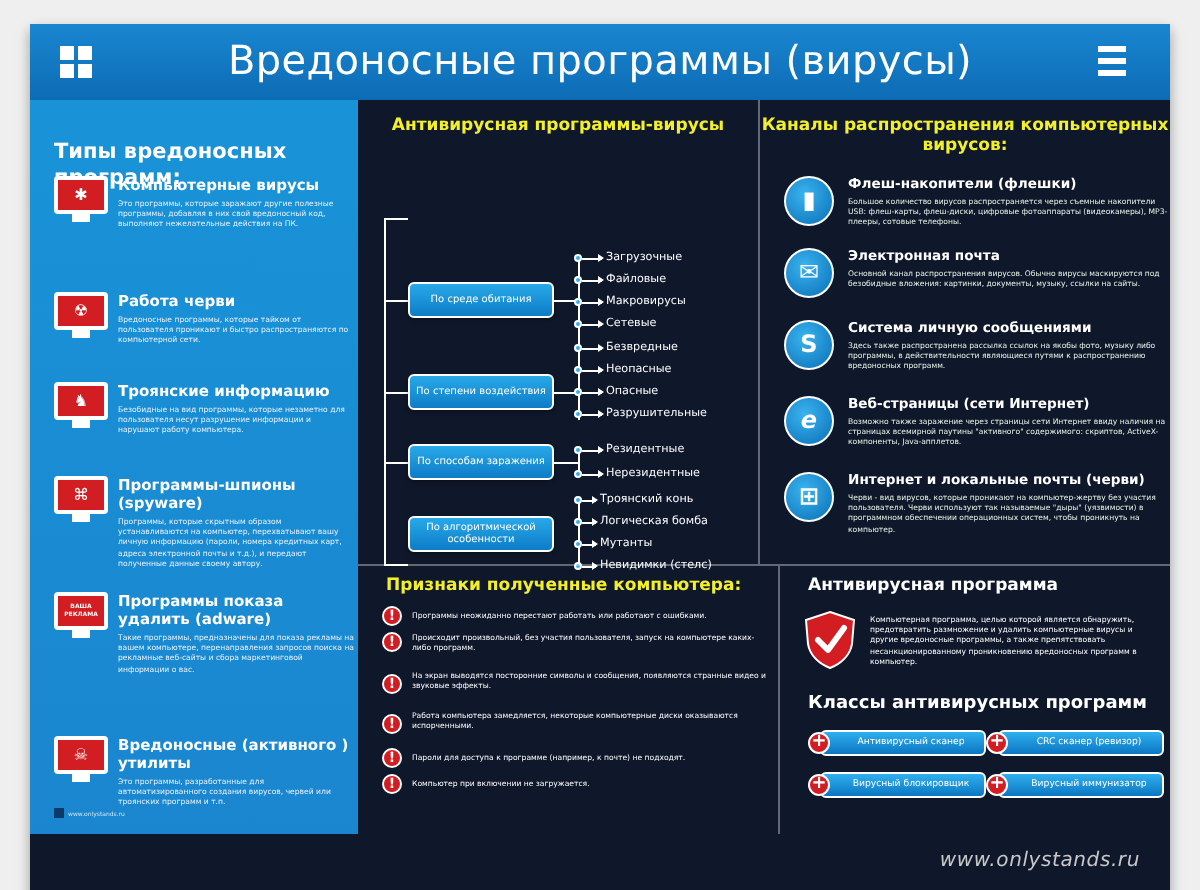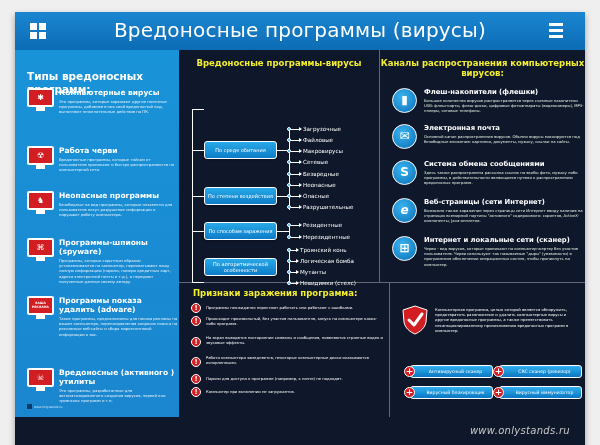--- a/index.html
+++ b/index.html
@@ -120,21 +120,21 @@
       <div class="desc" style="top:11px">Вредоносные программы, которые тайком от пользователя проникают и быстро распространяются по компьютерной сети.</div>
     </div>
 
     <div class="ltype" style="top:141px">
       <div class="monitor">
           <div class="scr">
             <div>♞</div>
           </div>
           <div class="stand"></div>
         </div>
-      <div class="name">Неопасные программы</div>
+      <div class="name">Троянские информацию</div>
       <div class="desc" style="top:11px">Безобидные на вид программы, которые незаметно для пользователя несут разрушение информации и нарушают работу компьютера.</div>
     </div>
 
     <div class="ltype" style="top:188px">
       <div class="monitor">
           <div class="scr">
             <div>⌘</div>
           </div>
           <div class="stand"></div>
         </div>
@@ -162,21 +162,21 @@
         </div>
       <div class="name">Вредоносные (активного ) утилиты</div>
       <div class="desc" style="top:20px">Это программы, разработанные для автоматизированного создания вирусов, червей или троянских программ и т.п.</div>
     </div>
 
     <div class="qr"></div>
     <div class="qr-text">www.onlystands.ru</div>
   </div>
 
   <div class="mid">
-    <h3>Вредоносные программы-вирусы</h3>
+    <h3>Антивирусная программы-вирусы</h3>
     <div class="vline"></div>
     <div class="hline" style="left:13px;top:59px;width:12px"></div>
 
     <div class="hline" style="left:13px;top:100px;width:12px"></div>
     <div class="cat" style="top:91px">
         <span>По среде обитания</span>
       </div>
     <div class="hline" style="left:98px;top:100px;width:12px"></div>
     <div class="bline" style="top:79px;height:44px"></div>
     <div class="dot" style="top:77px"></div>
@@ -251,37 +251,37 @@
       <div class="name">Флеш-накопители (флешки)</div>
       <div class="desc">Большое количество вирусов распространяется через съемные накопители USB: флеш-карты, флеш-диски, цифровые фотоаппараты (видеокамеры), MP3-плееры, сотовые телефоны.</div>
     </div>
     <div class="channel" style="top:74px">
       <div class="circ">✉</div>
       <div class="name">Электронная почта</div>
       <div class="desc">Основной канал распространения вирусов. Обычно вирусы маскируются под безобидные вложения: картинки, документы, музыку, ссылки на сайты.</div>
     </div>
     <div class="channel" style="top:110px">
       <div class="circ">S</div>
-      <div class="name">Система обмена сообщениями</div>
+      <div class="name">Система личную сообщениями</div>
       <div class="desc">Здесь также распространена рассылка ссылок на якобы фото, музыку либо программы, в действительности являющиеся путями к распространению вредоносных программ.</div>
     </div>
     <div class="channel" style="top:148px">
       <div class="circ" style="font-style:italic">e</div>
       <div class="name">Веб-страницы (сети Интернет)</div>
       <div class="desc">Возможно также заражение через страницы сети Интернет ввиду наличия на страницах всемирной паутины "активного" содержимого: скриптов, ActiveX-компоненты, Java-апплетов.</div>
     </div>
     <div class="channel" style="top:186px">
       <div class="circ">⊞</div>
-      <div class="name">Интернет и локальные сети (сканер)</div>
+      <div class="name">Интернет и локальные почты (черви)</div>
       <div class="desc">Черви - вид вирусов, которые проникают на компьютер-жертву без участия пользователя. Черви используют так называемые "дыры" (уязвимости) в программном обеспечении операционных систем, чтобы проникнуть на компьютер.</div>
     </div>
   </div>
 
   <div class="signs">
-    <h3>Признаки заражения программа:</h3>
+    <h3>Признаки полученные компьютера:</h3>
     <div class="sign" style="top:20px">
         <div class="ex">!</div>
         <div class="txt" style="top:2px">Программы неожиданно перестают работать или работают с ошибками.</div>
       </div>
     <div class="sign" style="top:33px">
         <div class="ex">!</div>
         <div class="txt">Происходит произвольный, без участия пользователя, запуск на компьютере каких-либо программ.</div>
       </div>
     <div class="sign" style="top:54px">
         <div class="ex">!</div>
@@ -295,25 +295,27 @@
         <div class="ex">!</div>
         <div class="txt" style="top:2px">Пароли для доступа к программе (например, к почте) не подходят.</div>
       </div>
     <div class="sign" style="top:104px">
         <div class="ex">!</div>
         <div class="txt" style="top:2px">Компьютер при включении не загружается.</div>
       </div>
   </div>
 
   <div class="av">
+    <h3>Антивирусная программа</h3>
     <svg class="shield" viewBox="0 0 26 30">
       <path d="M13 1 L25 5 L24 17 C23 23 18 27 13 29 C8 27 3 23 2 17 L1 5 Z" fill="#d21d22" stroke="#fff" stroke-width="1"></path>
       <path d="M7 15 L12 20 L20 9" fill="none" stroke="#fff" stroke-width="3" stroke-linecap="round" stroke-linejoin="round"></path>
     </svg>
     <div class="desc">Компьютерная программа, целью которой является обнаружить, предотвратить размножение и удалить компьютерные вирусы и другие вредоносные программы, а также препятствовать несанкционированному проникновению вредоносных программ в компьютер.</div>
+    <h4>Классы антивирусных программ</h4>
 
     <div class="avbtn" style="left:20px;top:82px"><span>Антивирусный сканер</span></div>
     <div class="plus" style="left:14px;top:83px">+</div>
     <div class="avbtn" style="left:109px;top:82px"><span>CRC сканер (ревизор)</span></div>
     <div class="plus" style="left:103px;top:83px">+</div>
     <div class="avbtn" style="left:20px;top:103px"><span>Вирусный блокировщик</span></div>
     <div class="plus" style="left:14px;top:104px">+</div>
     <div class="avbtn" style="left:109px;top:103px"><span>Вирусный иммунизатор</span></div>
     <div class="plus" style="left:103px;top:104px">+</div>
   </div>

